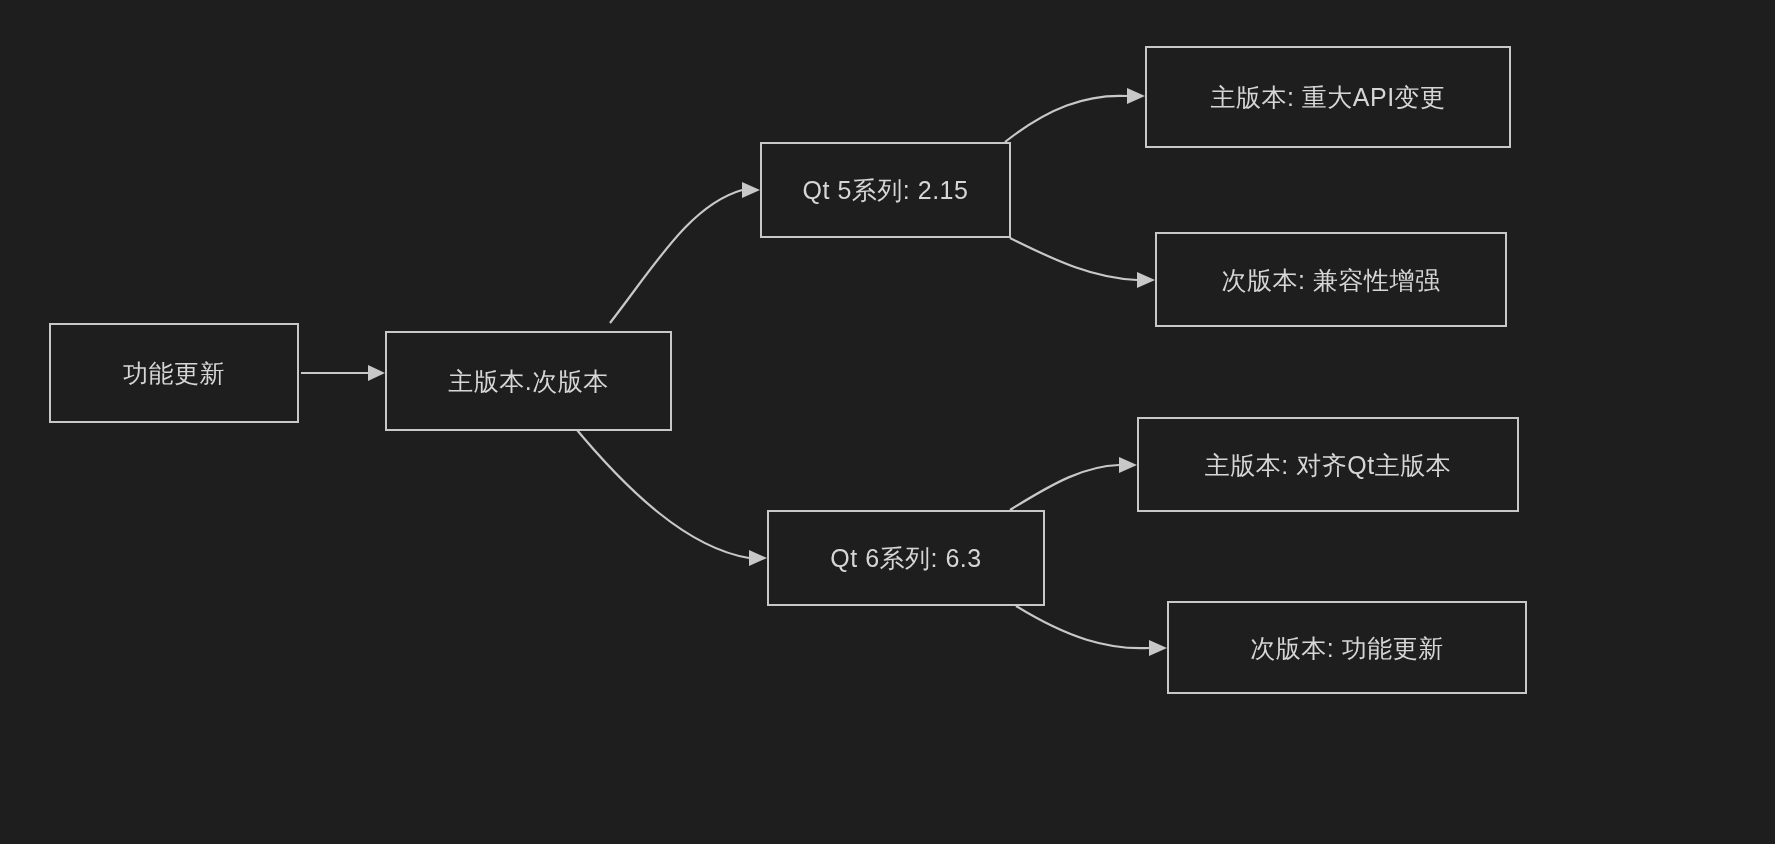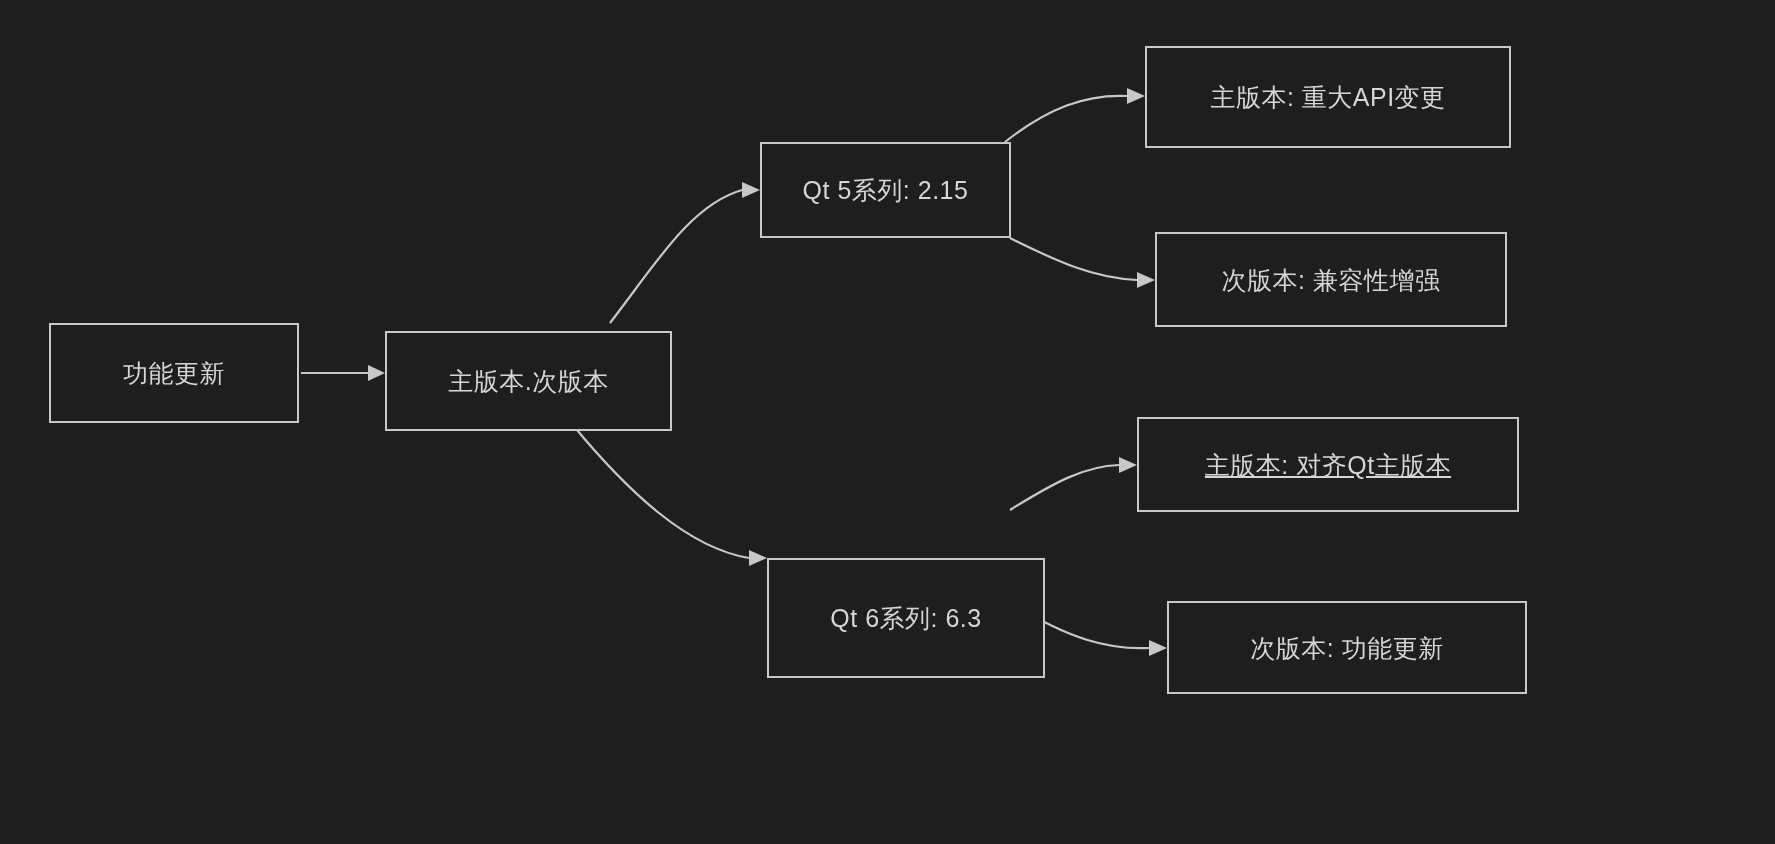--- a/index.html
+++ b/index.html
@@ -98,33 +98,33 @@
   </div>
 
   <div class="node" style="left:385px; top:323px; width:287px; height:100px;margin-top:8px;">
     <span class="node-label">主版本.次版本</span>
   </div>
 
   <div class="node" style="left:760px; top:142px; width:251px; height:96px;">
     <span class="node-label">Qt 5系列: 2.15</span>
   </div>
 
-  <div class="node" style="left:767px; top:510px; width:278px; height:120px;margin-top:48px;">
+  <div class="node" style="left:767px; top:510px; width:278px; height:96px;">
     <span class="node-label">Qt 6系列: 6.3</span>
   </div>
 
   <div class="node" style="left:1145px; top:46px; width:366px; height:102px;">
     <span class="node-label">主版本: 重大API变更</span>
   </div>
 
   <div class="node" style="left:1155px; top:232px; width:352px; height:95px;">
     <span class="node-label">次版本: 兼容性增强</span>
   </div>
 
-  <div class="node" style="left:1137px; top:417px; width:382px; height:95px;text-decoration:underline;">
+  <div class="node" style="left:1137px; top:417px; width:382px; height:95px;">
     <span class="node-label">主版本: 对齐Qt主版本</span>
   </div>
 
   <div class="node" style="left:1167px; top:601px; width:360px; height:93px;">
     <span class="node-label">次版本: 功能更新</span>
   </div>
 
 </div>
 
 </body></html>

